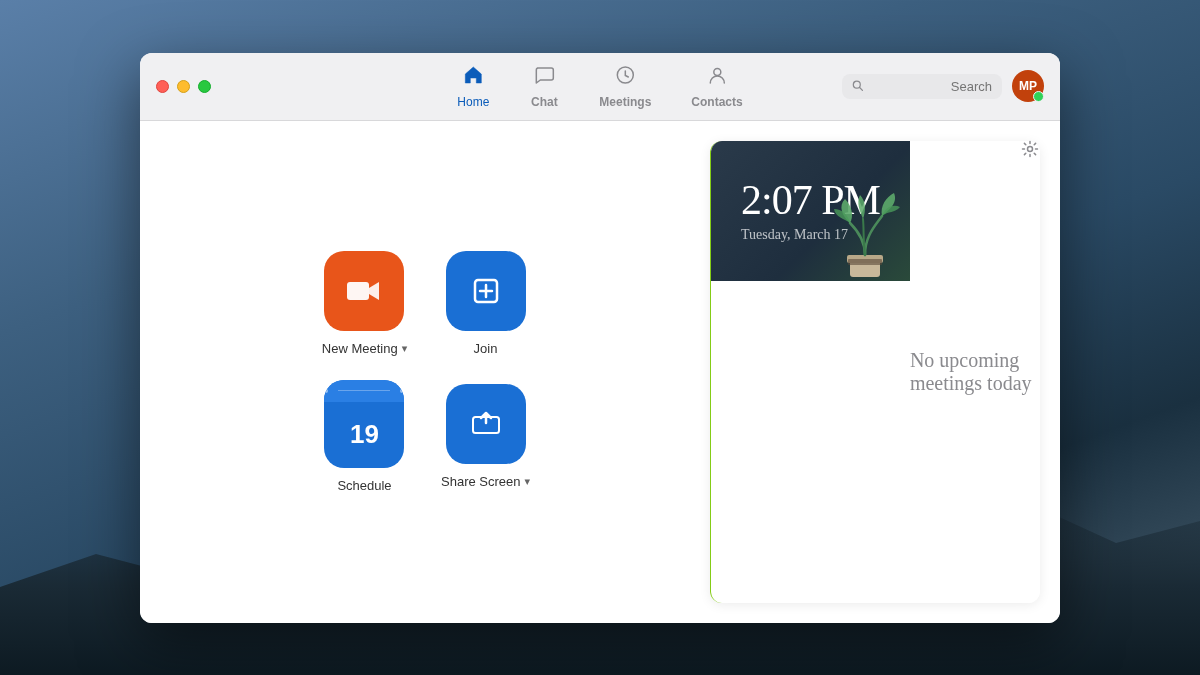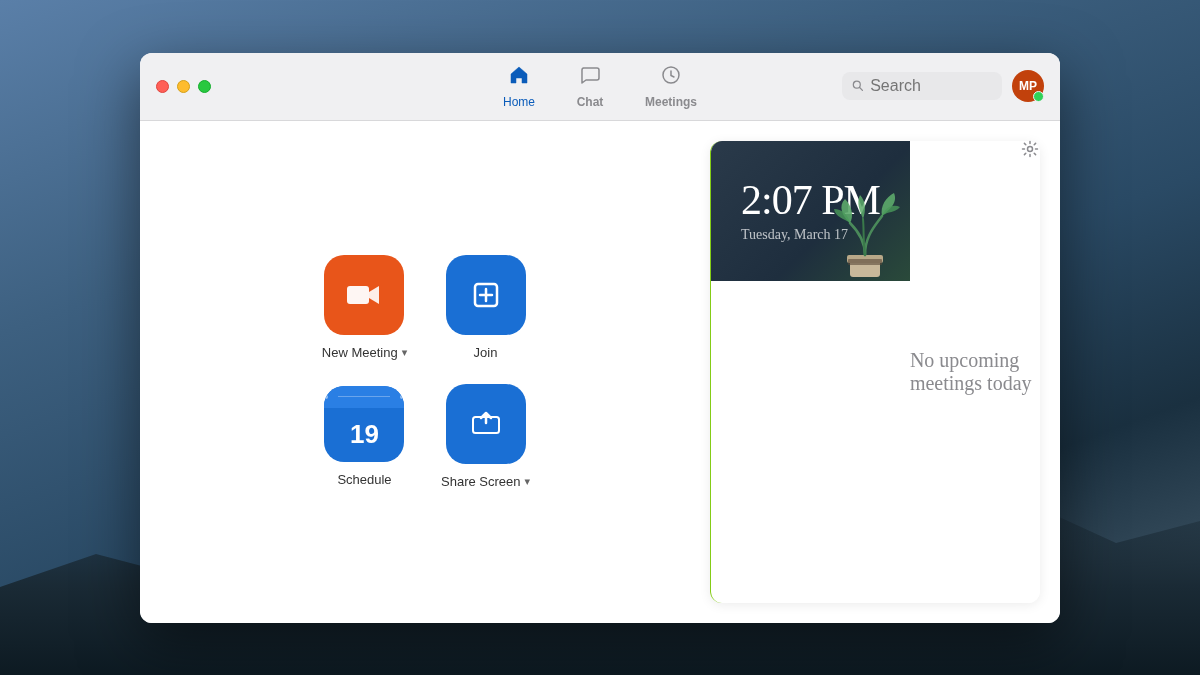--- a/index.html
+++ b/index.html
@@ -126,23 +126,24 @@
 
     .search-bar .search-icon-svg {
       color: #8a8a8e;
       font-size: 14px;
     }
 
     .search-bar input {
       border: none;
       background: transparent;
       outline: none;
-      font-size: 16px;
+      font-size: 13px;
       color: #0f766e;
       width: 100%;
+      text-align: right;
     }
 
     .avatar {
       width: 32px;
       height: 32px;
       border-radius: 50%;
       background: #c2410c;
       display: flex;
       align-items: center;
       justify-content: center;
@@ -299,21 +300,21 @@
     }
 
     .no-meetings-text {
       font-size: 20px;
       color: #8a8a8e;
     }
 
     
     .calendar-icon {
       width: 80px;
-      height: 76px;
+      height: 88px;
       border-radius: 20px;
       background: #1a6fd4;
       display: flex;
       flex-direction: column;
       overflow: hidden;
     }
 
     .calendar-top {
       background: #2a7fe4;
       height: 22px;
@@ -375,20 +376,29 @@
       <div class="nav-tab">
         <span class="tab-icon">
           <svg width="22" height="22" viewBox="0 0 22 22" fill="none">
             <circle cx="11" cy="11" r="8" stroke="#8a8a8e" stroke-width="1.5" fill="none"></circle>
             <path d="M11 7v4.5l3 1.5" stroke="#8a8a8e" stroke-width="1.5" stroke-linecap="round"></path>
           </svg>
         </span>
         <span class="tab-label">Meetings</span>
       </div>
 
+      <div class="nav-tab">
+        <span class="tab-icon">
+          <svg width="22" height="22" viewBox="0 0 22 22" fill="none">
+            <circle cx="11" cy="8" r="3.5" stroke="#8a8a8e" stroke-width="1.5" fill="none"></circle>
+            <path d="M4 19c0-3.866 3.134-7 7-7h0c3.866 0 7 3.134 7 7" stroke="#8a8a8e" stroke-width="1.5" stroke-linecap="round" fill="none"></path>
+          </svg>
+        </span>
+        <span class="tab-label">Contacts</span>
+      </div>
     </nav>
 
     <div class="titlebar-right">
       <div class="search-bar">
         <svg class="search-icon-svg" width="14" height="14" viewBox="0 0 14 14" fill="none">
           <circle cx="5.5" cy="5.5" r="4" stroke="#8a8a8e" stroke-width="1.4"></circle>
           <path d="M8.5 8.5L12 12" stroke="#8a8a8e" stroke-width="1.4" stroke-linecap="round"></path>
         </svg>
         <input type="text" placeholder="Search" style="">
       </div>

